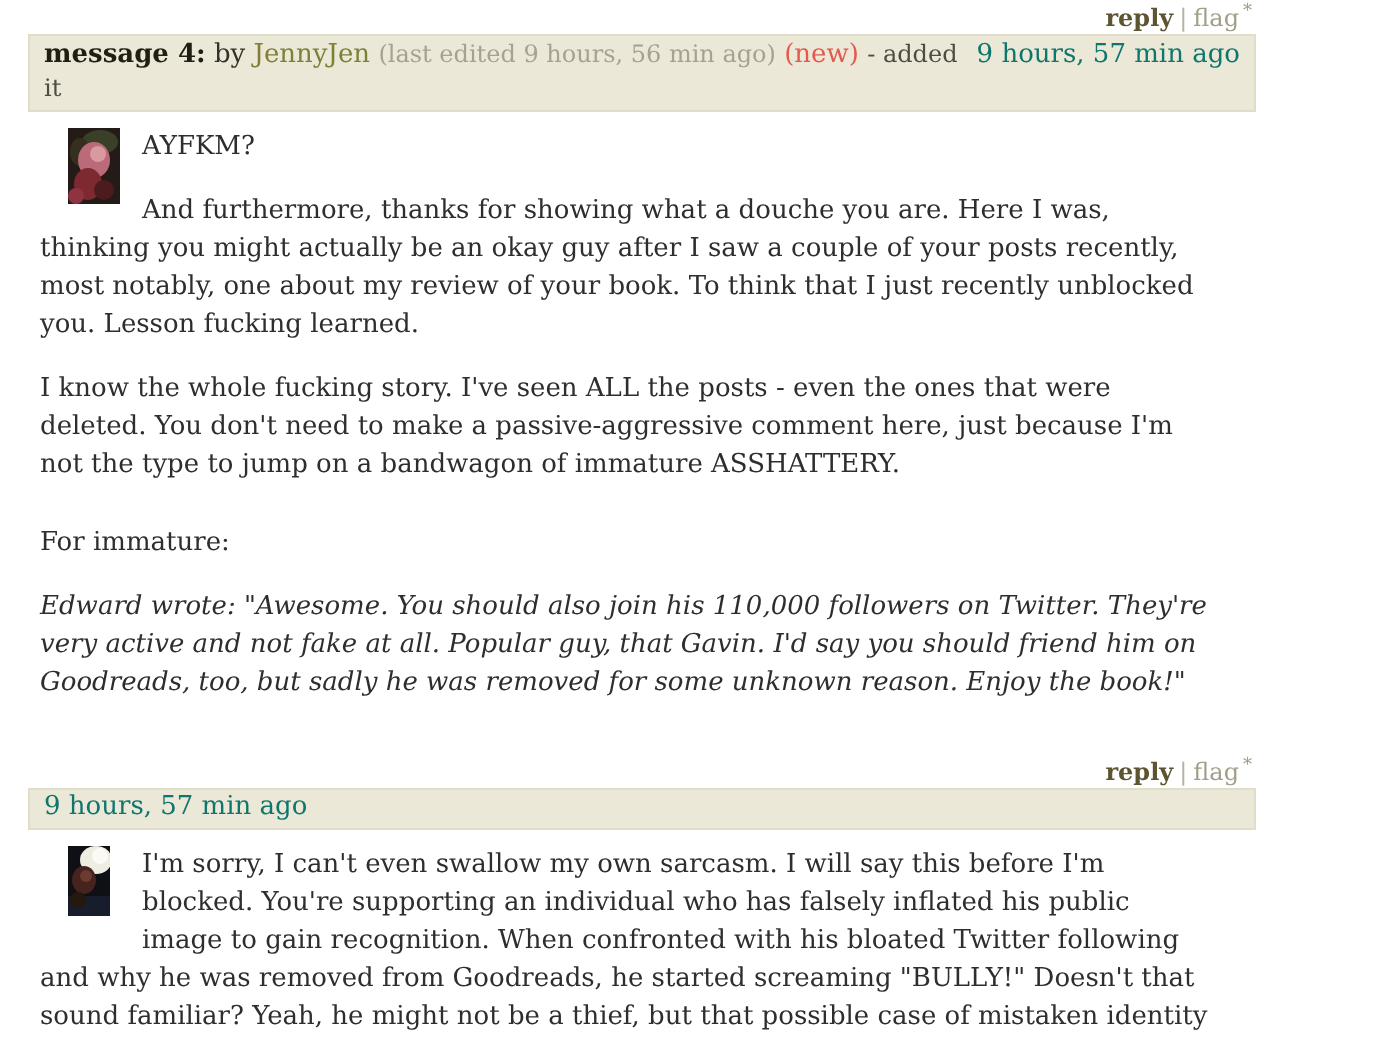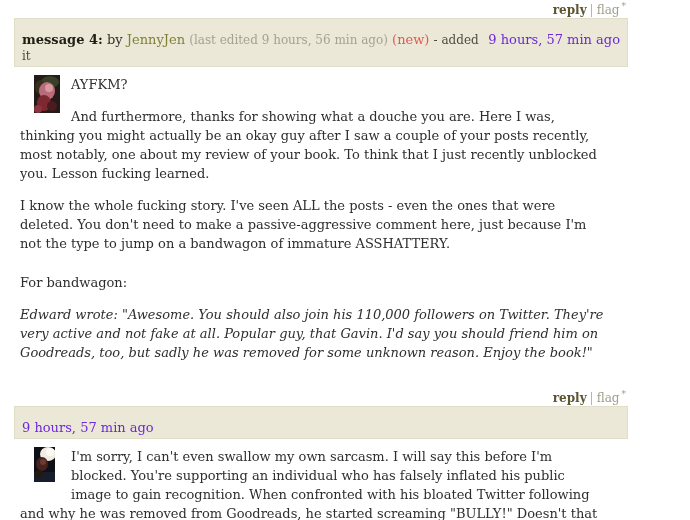--- a/index.html
+++ b/index.html
@@ -18,32 +18,32 @@
   }
   .reply-link{color:#5d5531;font-weight:bold;text-decoration:none;cursor:pointer;}
   .action-sep{color:#b5b2a0;padding:0 3px;}
   .flag-link{color:#a19e8a;text-decoration:none;cursor:pointer;}
   .flag-star{font-size:9px;vertical-align:super;color:#a19e8a;margin-left:2px;}
   
   .msg-header{
     margin:0 6px 0 14px;
     background:#ebe8d7;
     border:1px solid #e0ddc9;
-    padding:13px 7px 2px 7px;
+    padding:1px 7px 2px 7px;
     font-size:13px;line-height:16px;
     display:flex;align-items:baseline;
     color:#26261c;
   }
   .msg-label{font-weight:bold;color:#1f1f14;}
   .by-label{color:#33332a;}
   .author-link{color:#7f7f37;text-decoration:none;cursor:pointer;}
   .edited-note{color:#a5a292;font-size:12px;}
   .new-badge{color:#e2594e;}
   .added-note{color:#4c4c40;font-size:12px;}
-  .timestamp{color:#6d28d9;white-space:nowrap;}
+  .timestamp{color:#0f766e;white-space:nowrap;}
   
   .msg-body{
     padding:8px 30px 0 20px;
     font-size:13px;line-height:19px;
   }
   .msg-body p{margin:0 0 13px 0;}
   .avatar{
     float:left;
     margin:0 11px 8px 14px;
     display:block;
@@ -83,21 +83,21 @@
         <ellipse cx="6" cy="12" rx="5" ry="7" fill="#35301d"></ellipse>
         <ellipse cx="13" cy="16" rx="8" ry="9" fill="#bb6a79"></ellipse>
         <ellipse cx="15" cy="13" rx="4" ry="4" fill="#d89aa0"></ellipse>
         <ellipse cx="10" cy="28" rx="7" ry="8" fill="#7e2830"></ellipse>
         <ellipse cx="18" cy="31" rx="5" ry="5" fill="#4b1b1e"></ellipse>
         <ellipse cx="4" cy="34" rx="4" ry="4" fill="#8e3340"></ellipse>
       </svg>
       <p>AYFKM?</p>
       <p>And furthermore, thanks for showing what a douche you are. Here I was, thinking you might actually be an okay guy after I saw a couple of your posts recently, most notably, one about my review of your book. To think that I just recently unblocked you. Lesson fucking learned.</p>
       <p>I know the whole fucking story. I've seen ALL the posts - even the ones that were deleted. You don't need to make a passive-aggressive comment here, just because I'm not the type to jump on a bandwagon of immature ASSHATTERY.</p>
-      <p class="posterity">For bandwagon:</p>
+      <p class="posterity">For immature:</p>
       <p class="quote">Edward wrote: "Awesome. You should also join his 110,000 followers on Twitter. They're very active and not fake at all. Popular guy, that Gavin. I'd say you should friend him on Goodreads, too, but sadly he was removed for some unknown reason. Enjoy the book!"</p>
       <div style="clear:both"></div>
     </div>
   </div>
 
   <div>
     <div class="reply-row m5-row">
       <span class="reply-link">reply</span><span class="action-sep">|</span><span class="flag-link">flag</span><span class="flag-star">*</span>
     </div>
 

